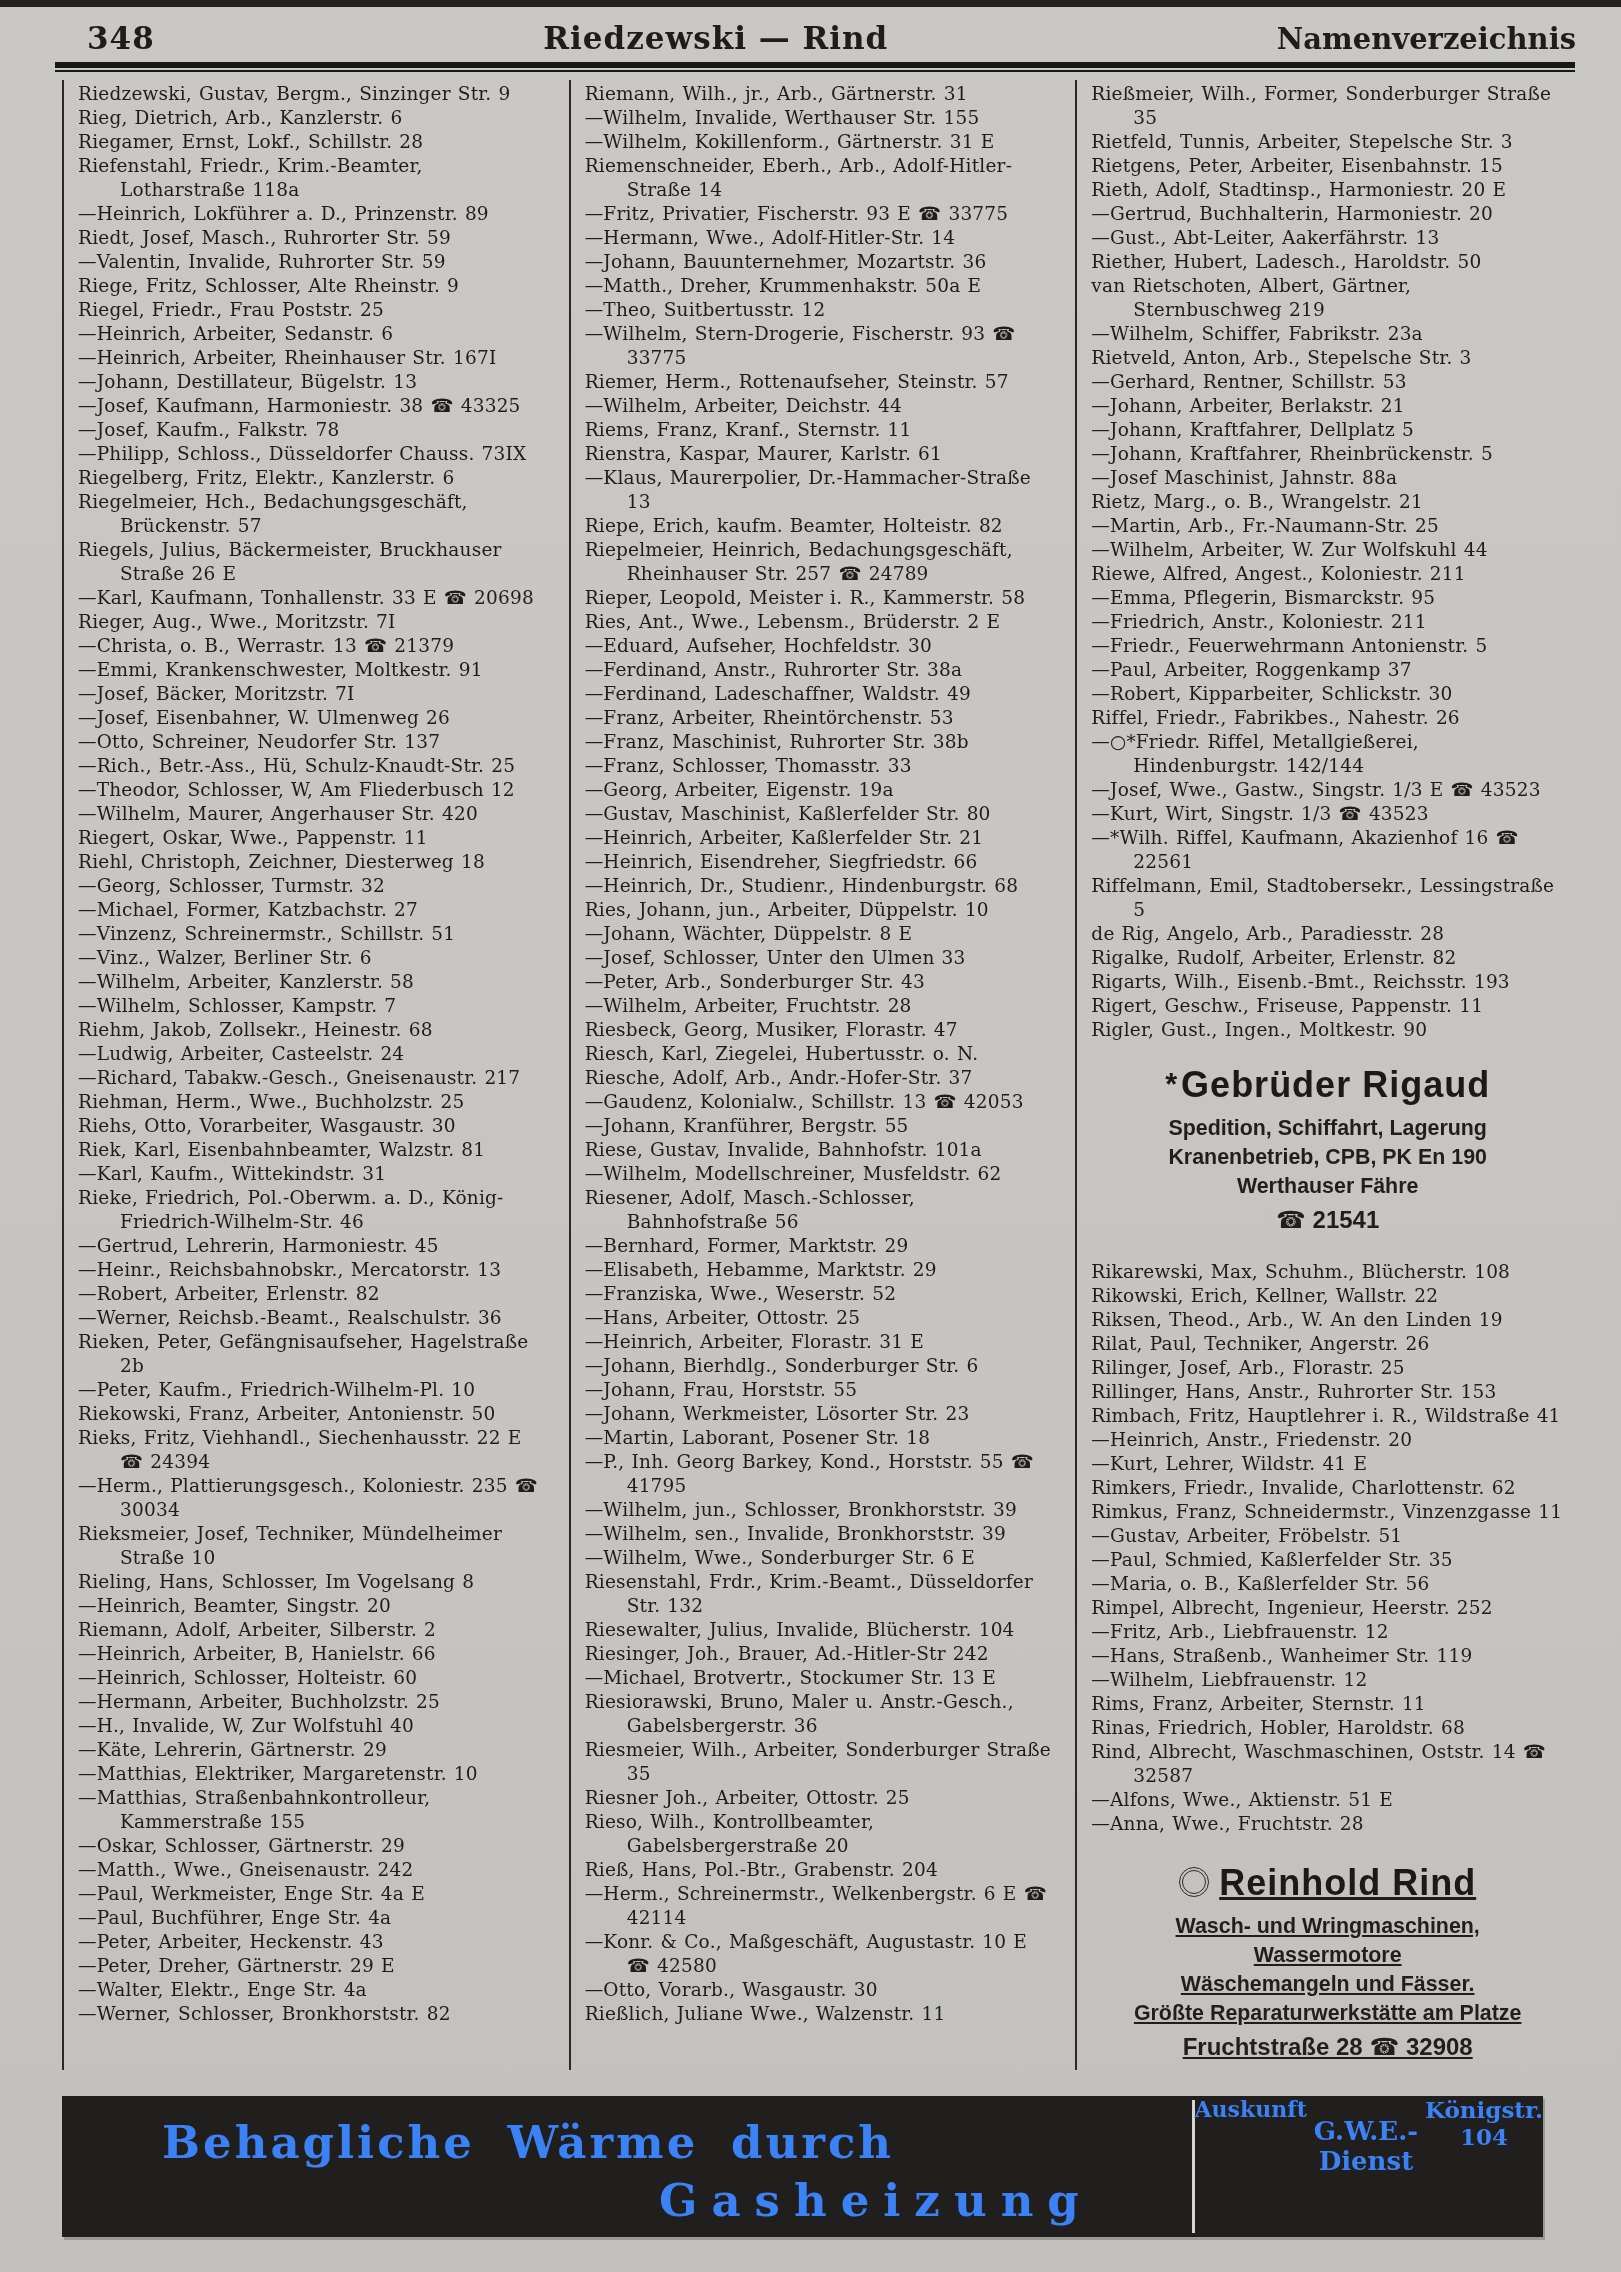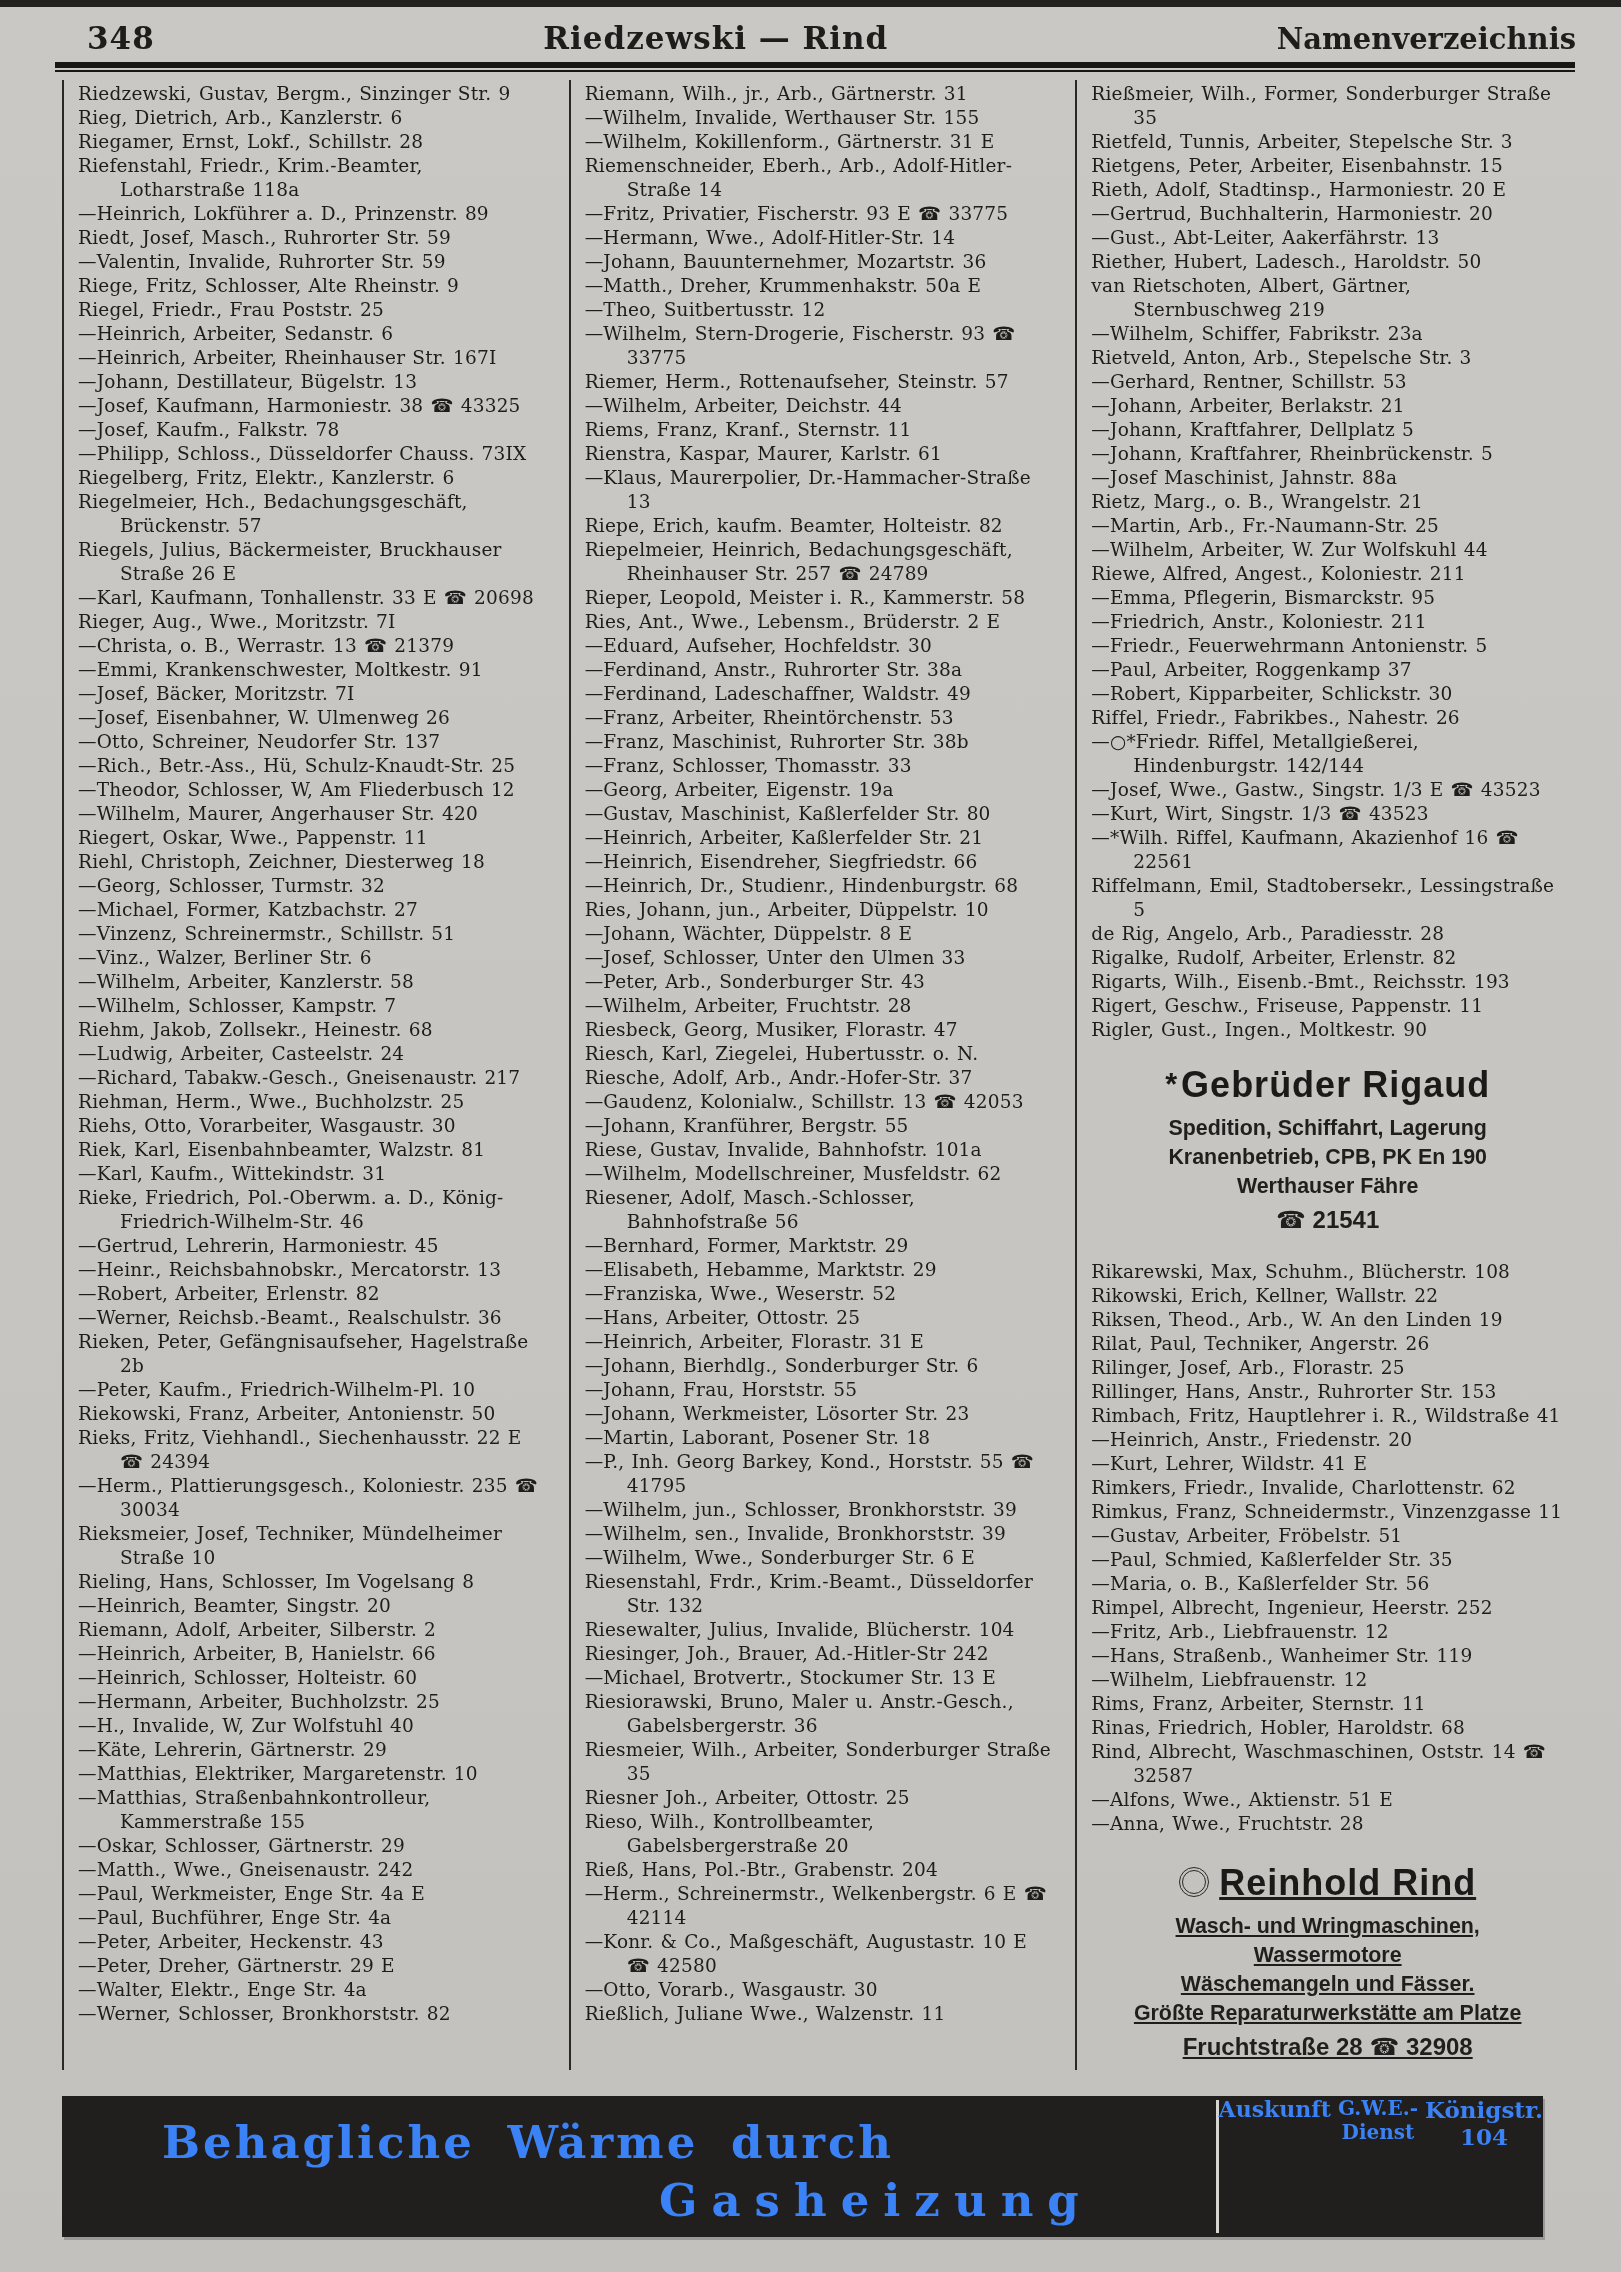--- a/index.html
+++ b/index.html
@@ -36,21 +36,21 @@
   
   .banner{position:absolute;left:62px;top:2096px;width:1481px;height:141px;
           background:#201f1d;color:#3b82f6;display:flex;box-shadow:2px 3px 0 #9a9996;}
   .banner-left{width:1185px;position:relative;font-weight:bold;}
   .b1{position:absolute;left:100px;top:20px;font-size:45px;letter-spacing:3px;word-spacing:14px;}
   .b2{position:absolute;left:597px;top:78px;font-size:45px;letter-spacing:14px;}
   .banner-div{width:3px;background:#d7d5d0;margin:4px 0;}
   .banner-right{flex:1;display:flex;flex-direction:row;justify-content:center;
                 text-align:center;gap:7px;}
   .r1{font-size:22px;font-weight:bold;}
-  .r2{font-size:20px;font-weight:bold;}
+  .r2{font-size:26px;font-weight:bold;margin-top:20px;}
   .r3{font-size:23px;font-weight:bold;}
 </style>
 </head>
 <body>
 
 <div class="page">
   <div class="edge-top"></div>
 
   <div class="hdr">
     <span class="pnum">348</span>

